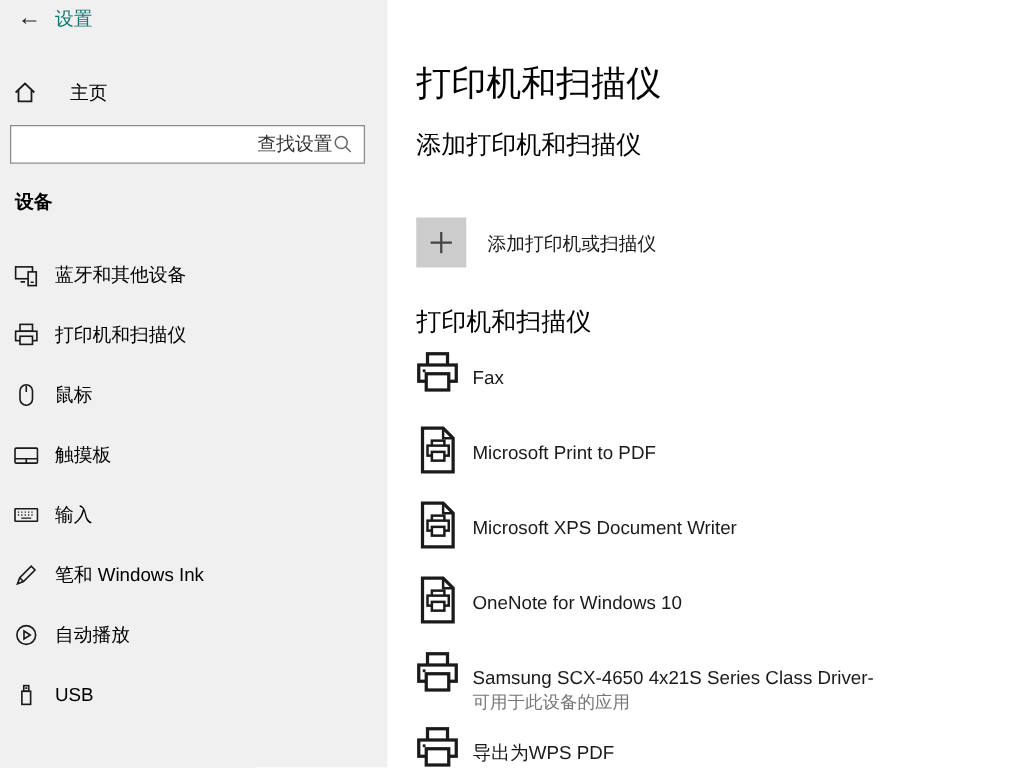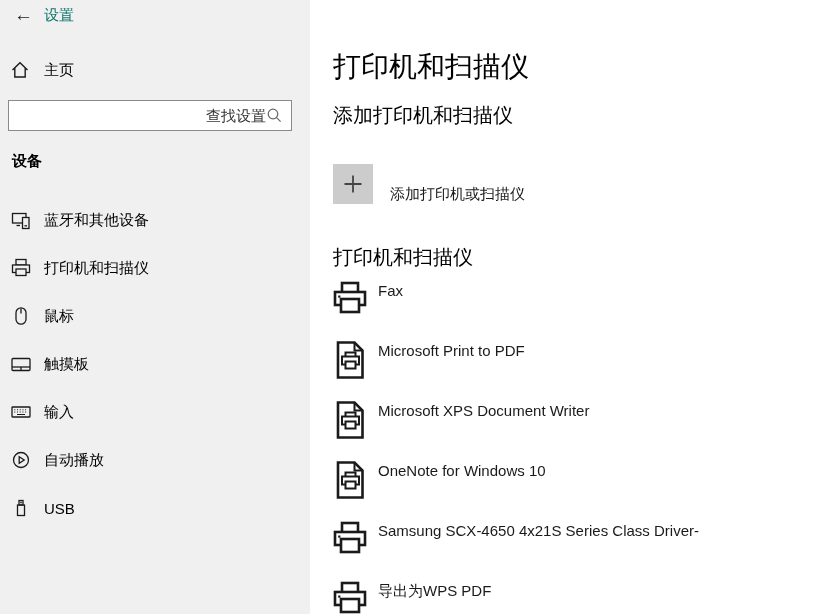--- a/index.html
+++ b/index.html
@@ -18,21 +18,21 @@
   .back{
     position:absolute;left:10px;top:2px;border:none;background:transparent;
     font-size:19px;line-height:22px;color:#1a1a1a;cursor:pointer;padding:2px 4px;
     font-family:"Liberation Sans", sans-serif;
   }
   .apptitle{
     position:absolute;left:44px;top:6px;font-size:15px;color:#0f766e;
   }
   .home-row{
     position:absolute;left:0;top:56px;width:310px;height:28px;
-    display:flex;align-items:center;cursor:pointer;
+    display:flex;align-items:flex-end;cursor:pointer;gap:12px;
   }
   .home-row .icn{margin-left:10px;width:20px;height:20px;display:inline-flex;}
   .home-row .lbl{margin-left:14px;font-size:15px;color:#000;}
 
   .searchbox{
     position:absolute;left:8px;top:100px;width:284px;height:31px;
     background:#ffffff;border:1px solid #8a8a8a;box-sizing:border-box;
     display:flex;align-items:center;
   }
   .searchbox input{
@@ -60,38 +60,38 @@
   }
   .page-title{
     position:absolute;left:23px;top:48px;margin:0;
     font-size:28px;font-weight:normal;color:#000;white-space:nowrap;
   }
   .add-title{
     position:absolute;left:23px;top:102px;margin:0;
     font-size:20px;font-weight:normal;color:#000;white-space:nowrap;text-align:center;
   }
   .add-row{
-    position:absolute;left:23px;top:164px;display:flex;align-items:flex-end;cursor:pointer;
+    position:absolute;left:23px;top:174px;display:flex;align-items:center;cursor:pointer;
   }
   .plus-box{
     width:40px;height:40px;background:#cccccc;display:inline-flex;
     align-items:center;justify-content:center;flex-shrink:0;
   }
   .add-label{margin-left:17px;margin-top:3px;font-size:15px;color:#1a1a1a;white-space:nowrap;}
 
   .list-title{
     position:absolute;left:23px;top:244px;margin:0;
     font-size:20px;font-weight:normal;color:#000;white-space:nowrap;
   }
   .device-list{position:absolute;left:23px;top:278px;width:470px;}
   .device-row{
     height:60px;display:flex;align-items:flex-start;cursor:pointer;
   }
   .device-row .dicn{width:34px;height:40px;margin-top:2px;flex-shrink:0;display:inline-flex;}
-  .device-row .dtxt{margin-left:11px;margin-top:3px;}
+  .device-row .dtxt{margin-left:11px;margin-top:15px;}
   .device-row .dname{font-size:15px;line-height:19px;color:#1a1a1a;white-space:nowrap;}
   .device-row .dsub{font-size:14px;line-height:18px;color:#767676;white-space:nowrap;}
 </style>
 </head>
 <body>
 
 <div class="screen">
 
   <aside class="sidebar">
     <button class="back">←</button>
@@ -166,20 +166,29 @@
       <g stroke-width="1.1">
                 <path d="M3.3 7.7 h1 M6 7.7 h1 M8.7 7.7 h1 M11.4 7.7 h1 M14.1 7.7 h1 M3.3 10 h1 M6 10 h1 M8.7 10 h1 M11.4 10 h1 M14.1 10 h1 M6 12.5 h8"></path>
               </g>
             </svg>
           </span>
           <span class="lbl">输入</span>
         </div>
         <div class="nav-item">
           <span class="icn">
             <svg viewBox="0 0 20 20" width="20" height="20" fill="none" stroke="#1a1a1a" stroke-width="1.3">
+      <path d="M3 17 L4.8 12.2 L14 3 L17 6 L7.8 15.2 L3 17 Z"></path>
+              <path d="M4.8 12.2 L7.8 15.2"></path>
+            </svg>
+          </span>
+          <span class="lbl">笔和 Windows Ink</span>
+        </div>
+        <div class="nav-item">
+          <span class="icn">
+            <svg viewBox="0 0 20 20" width="20" height="20" fill="none" stroke="#1a1a1a" stroke-width="1.3">
       <circle cx="10" cy="10" r="7.5"></circle>
               <path d="M8.2 6.8 L13.2 10 L8.2 13.2 Z"></path>
             </svg>
           </span>
           <span class="lbl">自动播放</span>
         </div>
         <div class="nav-item">
           <span class="icn">
             <svg viewBox="0 0 20 20" width="20" height="20" fill="none" stroke="#1a1a1a" stroke-width="1.3">
       <rect x="6.5" y="7" width="7" height="10.5"></rect>
@@ -273,20 +282,21 @@
           <span class="dicn">
             <svg viewBox="0 0 34 40" width="34" height="40" fill="#fff" stroke="#1a1a1a" stroke-width="2.6">
       <rect x="9" y="3" width="16" height="11"></rect>
               <rect x="2" y="12" width="30" height="13"></rect>
               <rect x="8" y="19" width="18" height="13"></rect>
       <rect x="5.2" y="15.5" width="2.2" height="2.2" fill="#1a1a1a" stroke="none"></rect>
             </svg>
           </span>
           <div class="dtxt">
             <div class="dname">Samsung SCX-4650 4x21S Series Class Driver-</div>
+            <div class="dsub">可用于此设备的应用</div>
           </div>
         </div>
         <div class="device-row">
           <span class="dicn">
             <svg viewBox="0 0 34 40" width="34" height="40" fill="#fff" stroke="#1a1a1a" stroke-width="2.6">
       <rect x="9" y="3" width="16" height="11"></rect>
               <rect x="2" y="12" width="30" height="13"></rect>
               <rect x="8" y="19" width="18" height="13"></rect>
       <rect x="5.2" y="15.5" width="2.2" height="2.2" fill="#1a1a1a" stroke="none"></rect>
             </svg>

